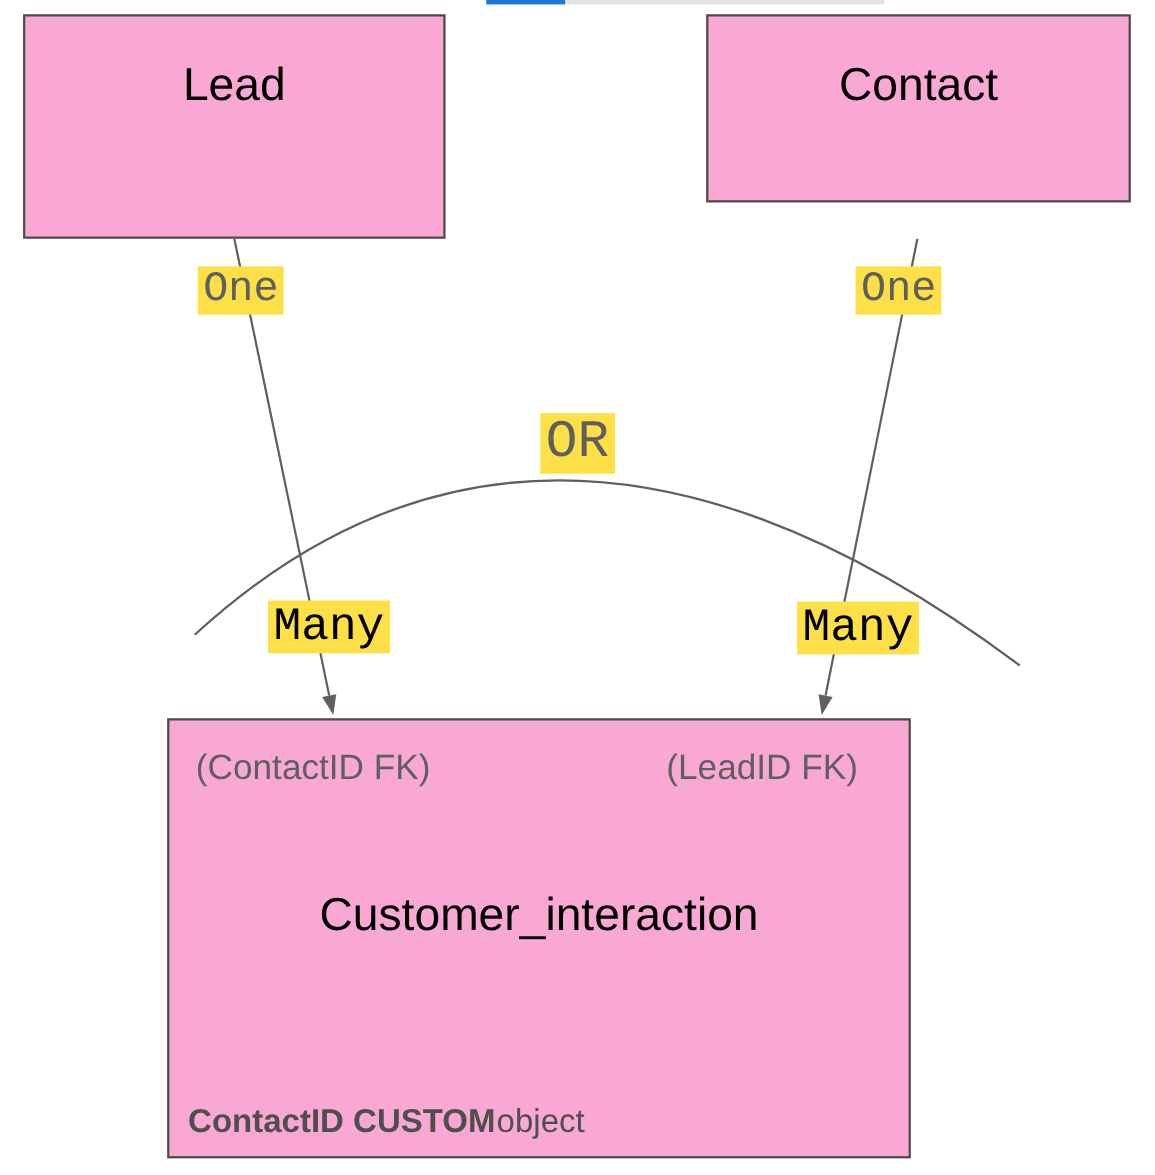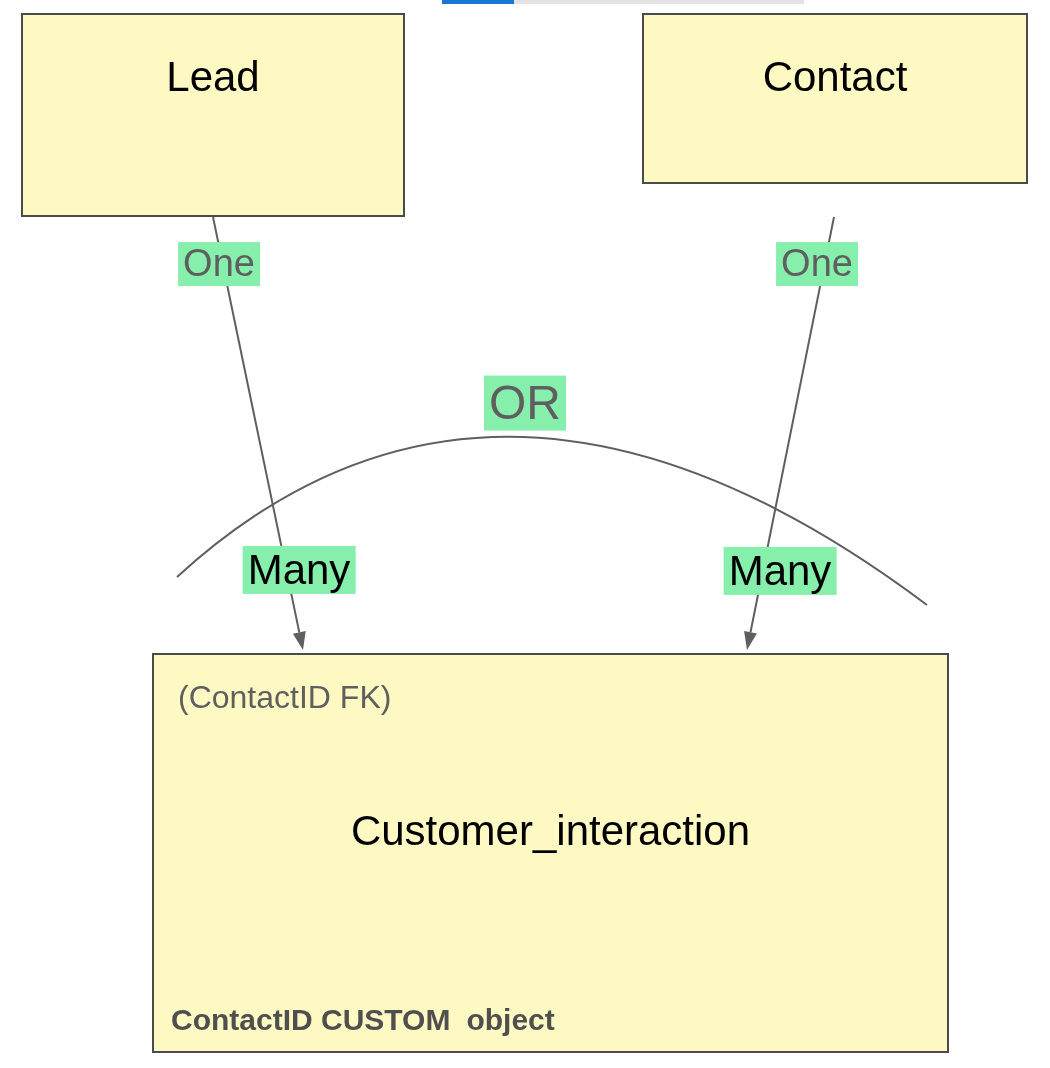--- a/index.html
+++ b/index.html
@@ -18,27 +18,27 @@
   .tab-sliver { position: absolute; top: 0; height: 4px; }
   .tab-sliver.active   { left: 442px; width: 72px;  background: #1b78d2; }
   .tab-sliver.inactive { left: 514px; width: 290px; background: #e3e3e3; }
 
   
   #rel-layer { position: absolute; left: 0; top: 0; pointer-events: none; }
 
   
   .entity {
     position: absolute;
-    background: #fef9c3;
+    background: #f9a8d4;
     border: 2.5px solid #4b4b4b;
     box-sizing: border-box;
   }
   #lead-box    { left: 21px;  top: 13px;  width: 384px; height: 204px; }
   #contact-box { left: 642px; top: 13px;  width: 386px; height: 171px; }
-  #custom-box  { left: 152px; top: 653px; width: 797px; height: 400px; }
+  #custom-box  { left: 152px; top: 653px; width: 676px; height: 400px; }
 
   .entity-title {
     position: absolute;
     left: 0; right: 0;
     text-align: center;
     font-size: 42px;
     line-height: 1.15;
     color: #000000;
   }
   #lead-box .entity-title,
@@ -57,30 +57,31 @@
 
   .custom-footer {
     position: absolute;
     left: 17px;
     bottom: 14px;
     font-size: 30px;
     color: #4f4f4f;
     white-space: nowrap;
   }
   .custom-footer .bold { font-weight: bold; }
-  .custom-footer .regular { font-weight: bold; margin-left: 16px; }
+  .custom-footer .regular { font-weight: normal; margin-left: 1px; }
 
   
   .edge-label {
     position: absolute;
     transform: translate(-50%, -50%);
-    background: #86efac;
+    background: #fde047;
     padding: 1px 5px;
     white-space: nowrap;
     line-height: 1.1;
+    font-family: Liberation Mono, monospace;
   }
   .edge-label.gray  { color: #5f5f5f; font-size: 38px; }
   .edge-label.black { color: #000000; font-size: 42px; margin-left: 13px; }
   .edge-label.or    { color: #5f5f5f; font-size: 48px; }
 
   #one-left   { left: 219px; top: 264px; }
   #one-right  { left: 817px; top: 264px; }
   #or-label   { left: 525px; top: 403px; }
   #many-left  { left: 286px; top: 570px; }
   #many-right { left: 767px; top: 571px; }
@@ -107,20 +108,21 @@
   <div id="lead-box" class="entity">
     <div class="entity-title">Lead</div>
   </div>
 
   <div id="contact-box" class="entity">
     <div class="entity-title">Contact</div>
   </div>
 
   <div id="custom-box" class="entity">
     <div class="fk-label fk-left">(ContactID FK)</div>
+    <div class="fk-label fk-right">(LeadID FK)</div>
     <div class="entity-title">Customer_interaction</div>
     <div class="custom-footer">
       <span class="bold">ContactID CUSTOM</span><span class="regular">object</span>
     </div>
   </div>
 
   <div id="one-left" class="edge-label gray">One</div>
   <div id="one-right" class="edge-label gray">One</div>
   <div id="or-label" class="edge-label or">OR</div>
   <div id="many-left" class="edge-label black">Many</div>

